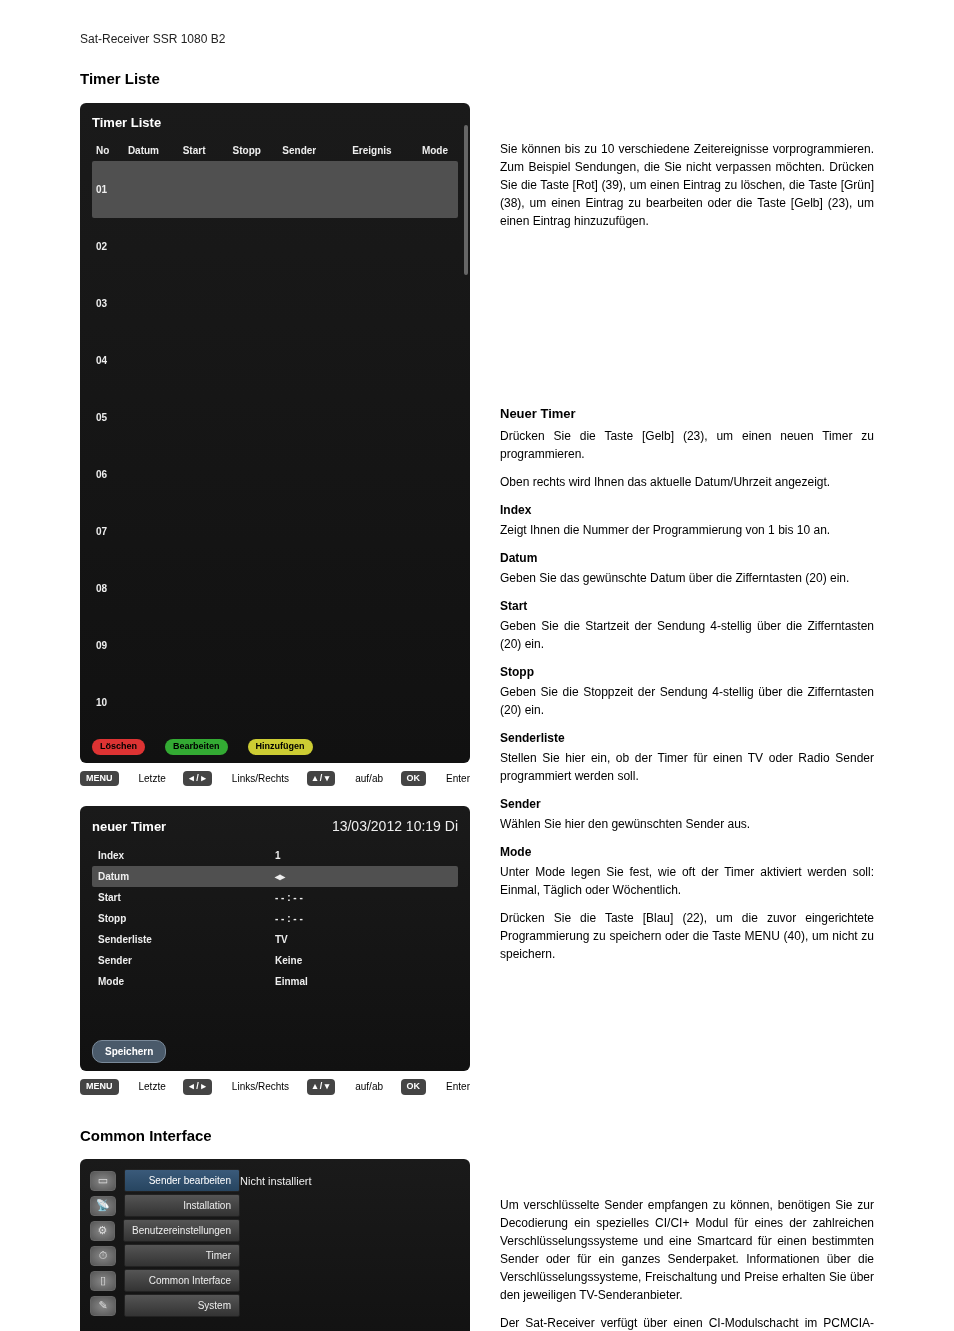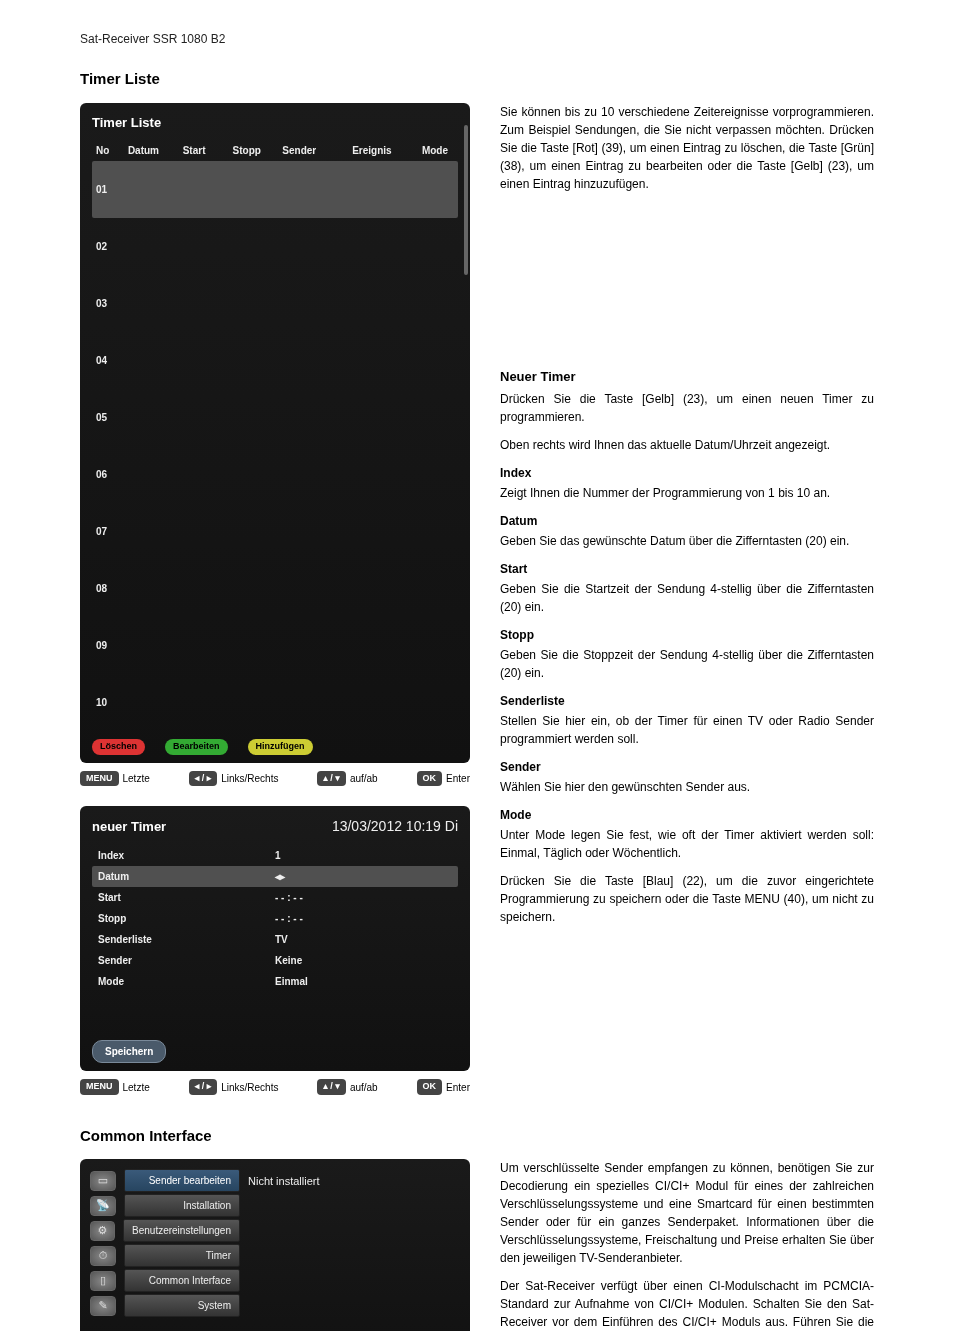--- a/index.html
+++ b/index.html
@@ -17,21 +17,21 @@
     text-align: left;
     font-size: 12px;
     margin-bottom: 20px;
     color: #222;
   }
   .cols {
     display: flex;
     gap: 30px;
   }
   .left-col { width: 390px; flex-shrink: 0; }
-  .right-col { flex: 1; }
+  .right-col { flex: 1; margin-top: 37px; }
   .section-title {
     font-size: 15px;
     font-weight: bold;
     margin-bottom: 12px;
     color: #000;
   }
   .sub-title {
     font-size: 13px;
     font-weight: bold;
     margin-top: 14px;
@@ -94,21 +94,21 @@
     font-weight:bold; font-size:9px; color:#000;
   }
   .cap-red{background:#d33;color:#fff}
   .cap-green{background:#3a3;color:#fff}
   .cap-yellow{background:#cc3;color:#000}
   .nav-strip {
     margin-top: 6px;
     display:flex; justify-content:space-between; align-items:center;
     color:#000; font-size:10px;
   }
-  .nav-strip .grp{display:flex;align-items:flex-end;gap:4px}
+  .nav-strip .grp{display:flex;align-items:center;gap:20px}
   .key {
     display:inline-block; background:#444; color:#fff;
     padding:1px 6px; border-radius:4px; font-size:9px; font-weight:bold;
   }
   
   .form-row {
     display:flex; justify-content:space-between;
     padding:3px 6px; border-radius:2px; font-weight:bold;
   }
   .form-row.sel { background:#505050; }
@@ -118,21 +118,21 @@
   .blue-pill { display:inline-block; background:#4a5a6a; color:#fff;
     padding:3px 12px; border:1px solid #7a8a9a; border-radius:10px; font-size:10px; font-weight:bold; margin-top:8px;}
   
   .ci-panel {
     background: linear-gradient(#1a1a1a,#111);
     border-radius:6px; padding:10px; font-size:11px; color:#eee;
     margin-bottom:8px;
   }
   .ci-body{display:flex;gap:0}
   .ci-left{width:150px}
-  .ci-right{flex:1;padding:4px 8px}
+  .ci-right{flex:1;padding:4px 0}
   .ci-item{
     display:flex;align-items:center;gap:8px;
     margin-bottom:2px;
   }
   .ci-icon{
     width:26px;height:20px;border-radius:4px;
     background:radial-gradient(#888,#555);
     border:1px solid #666;
     display:flex;align-items:center;justify-content:center;
     font-size:11px;color:#ddd;

